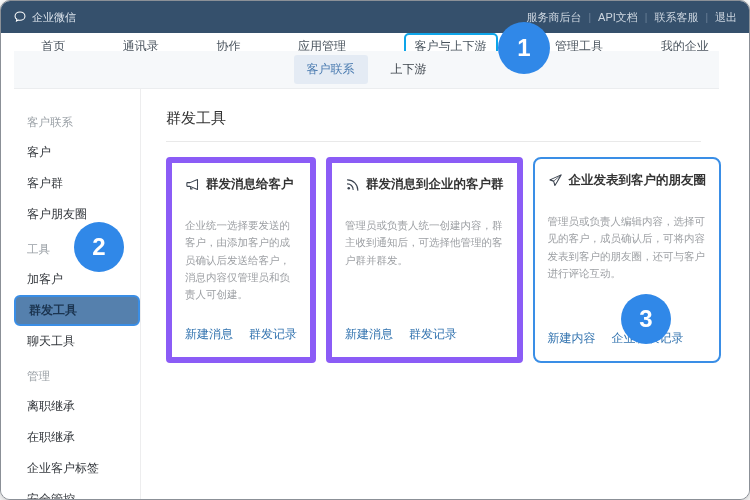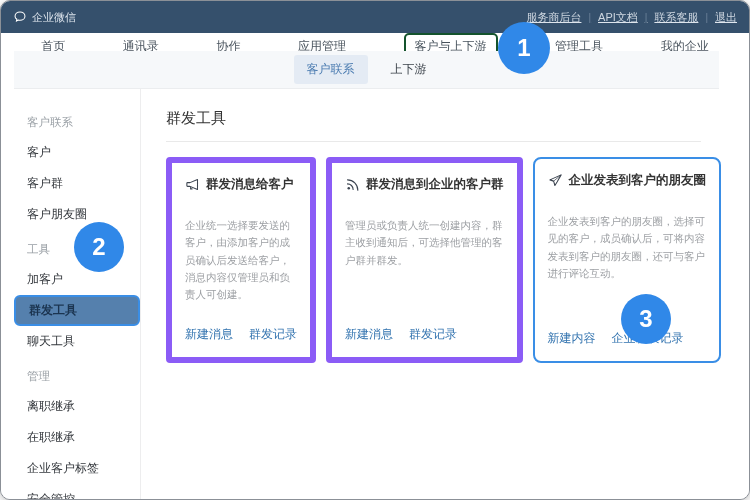--- a/index.html
+++ b/index.html
@@ -13,32 +13,32 @@
     background:#e9eaec;
   }
 
   
   .topbar {
     height:22px; background:#35506c; display:flex; align-items:center;
     justify-content:space-between; padding:16px 12px; color:#dfe6ee; font-size:11px;
   }
   .topbar-left { display:flex; align-items:center; gap:5px; }
   .logo-icon { width:14px; height:14px; display:inline-block; }
-  .topbar-right { display:flex; align-items:center;text-decoration:underline; }
+  .topbar-right { display:flex; align-items:center; }
   .topbar-right a { color:#cdd6e0; text-decoration:none; font-size:11px; }
   .tb-sep { color:#6c8299; margin:0 7px; font-size:10px; }
 
   
   .navbar {
     height:28px; background:#ffffff; border-bottom:1px solid #e7e8ea;
     display:flex; align-items:center; justify-content:space-around; padding:8px 34px;gap:45px;
   }
   .nav-item { font-size:12px; color:#4a545e; cursor:pointer; white-space:nowrap; }
   .nav-item.boxed {
-    border:2px solid #14532d; border-radius:5px; padding:3px 9px; color:#47525c;
+    border:2px solid #0ea5e9; border-radius:5px; padding:3px 9px; color:#47525c;
   }
 
   
   .page { position:absolute; top:50px; left:0; right:0; bottom:0; background:#ffffff; }
   .panel {
     position:absolute; top:0; bottom:0; left:13px; width:705px;
     background:#ffffff; display:flex; flex-direction:column;
   }
   .tabband {
     height:38px; background:#f6f8fa; border-bottom:1px solid #ebedef;
@@ -201,21 +201,21 @@
             <div class="card highlighted">
               <div class="card-head">
                 <span class="card-icon">
                   <svg viewBox="0 0 24 24" width="15" height="15">
                     <path d="M21 3L3 11l6 2 2 7 3.5-5.5L21 3z" fill="none" stroke="#3c4450" stroke-width="1.7" stroke-linejoin="round"></path>
                     <path d="M9 13l12-10" fill="none" stroke="#3c4450" stroke-width="1.2"></path>
                   </svg>
                 </span>
                 <span class="card-title">企业发表到客户的朋友圈</span>
               </div>
-              <div class="card-desc">企业发表到客户的朋友圈，选择可见的客户，成员确认后，可将内容发表到客户的朋友圈，还可与客户进行评论互动。</div>
+              <div class="card-desc">管理员或负责人编辑内容，选择可见的客户，成员确认后，可将内容发表到客户的朋友圈，还可与客户进行评论互动。</div>
               <div class="card-links">
                 <a class="card-link">新建内容</a>
                 <a class="card-link">企业发表记录</a>
               </div>
             </div>
 
           </div>
         </div>
 
       </div>

